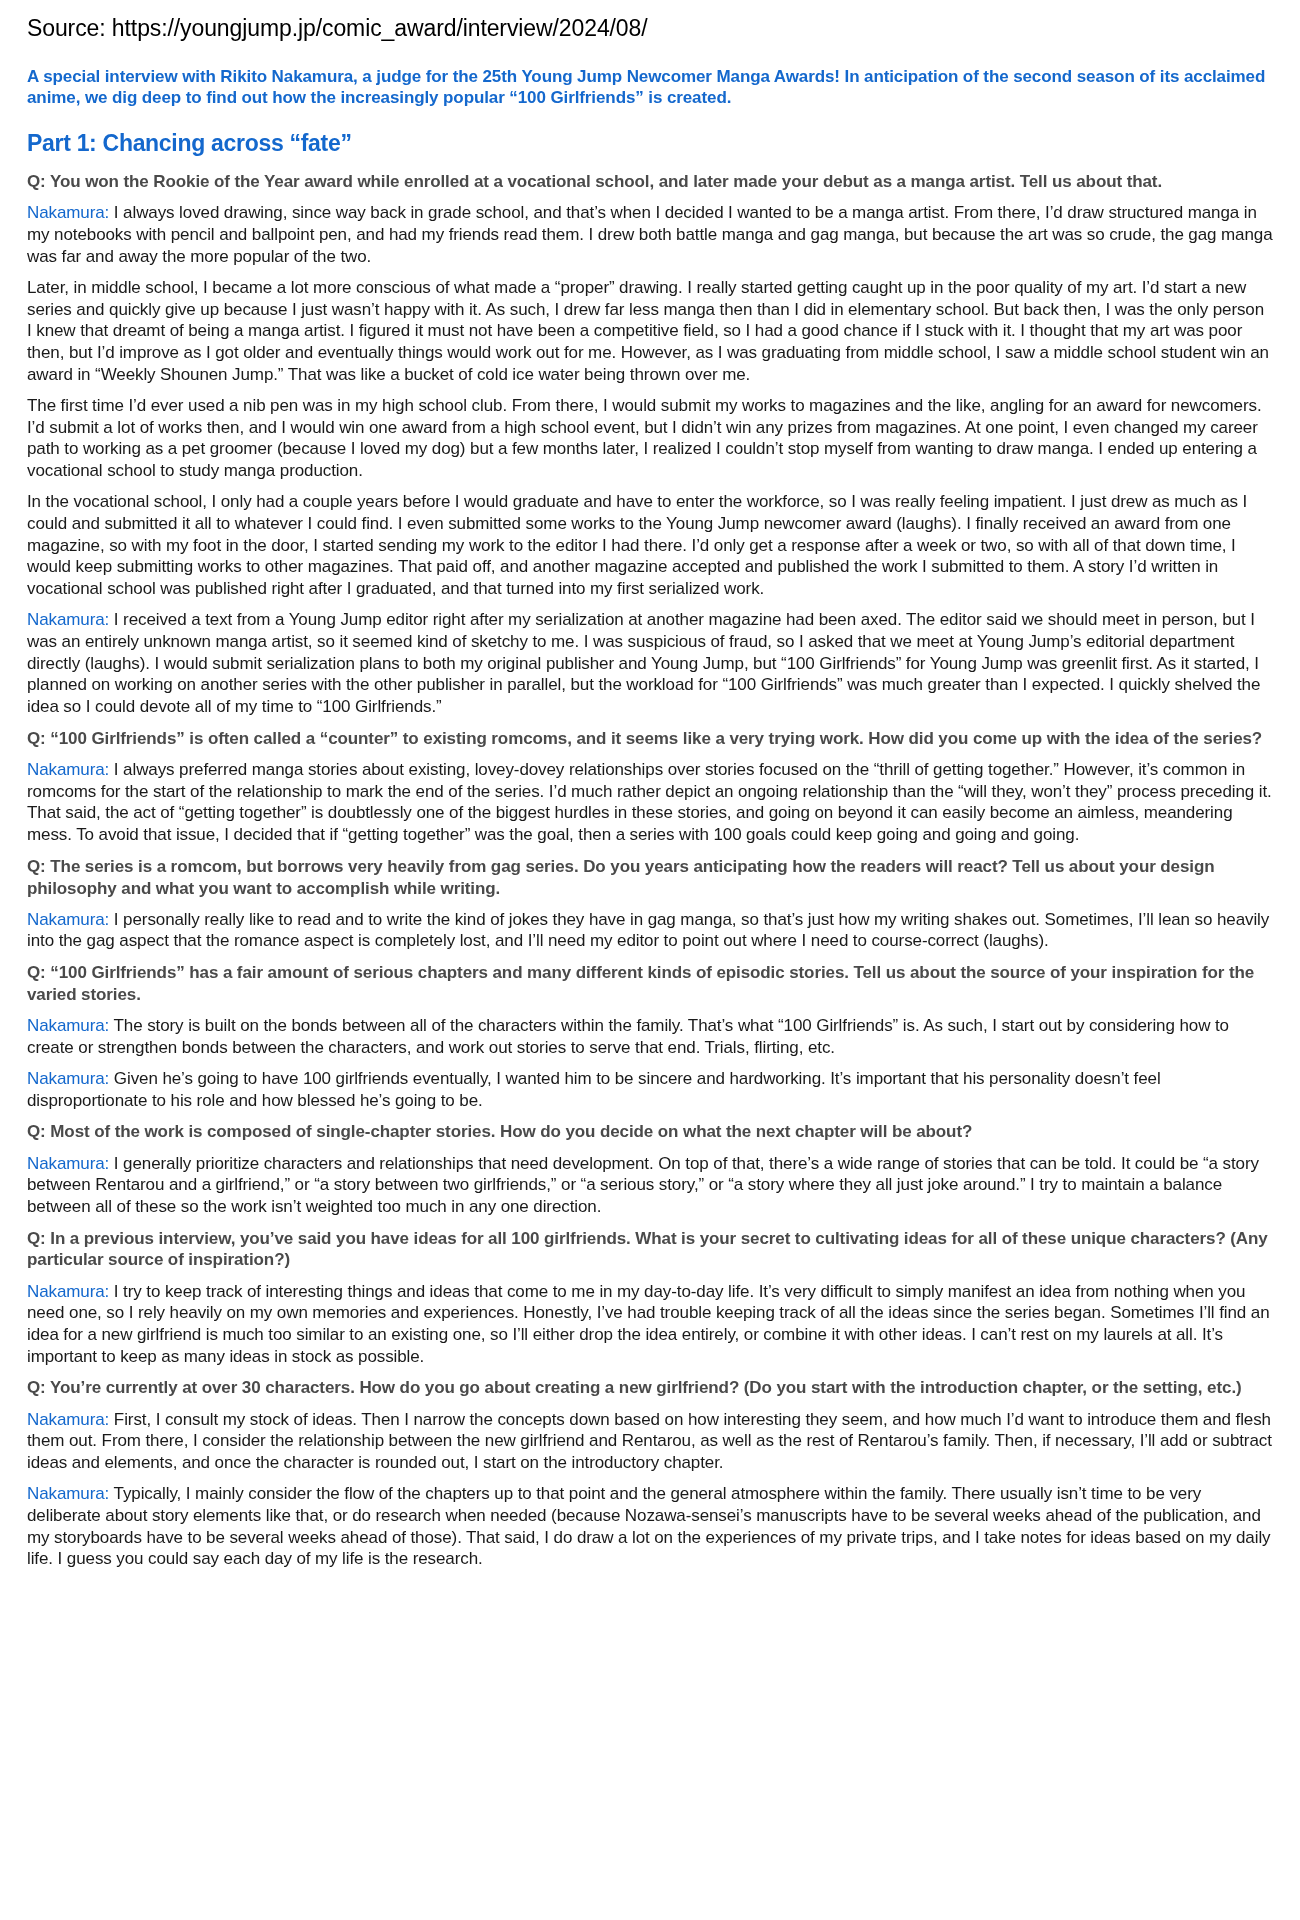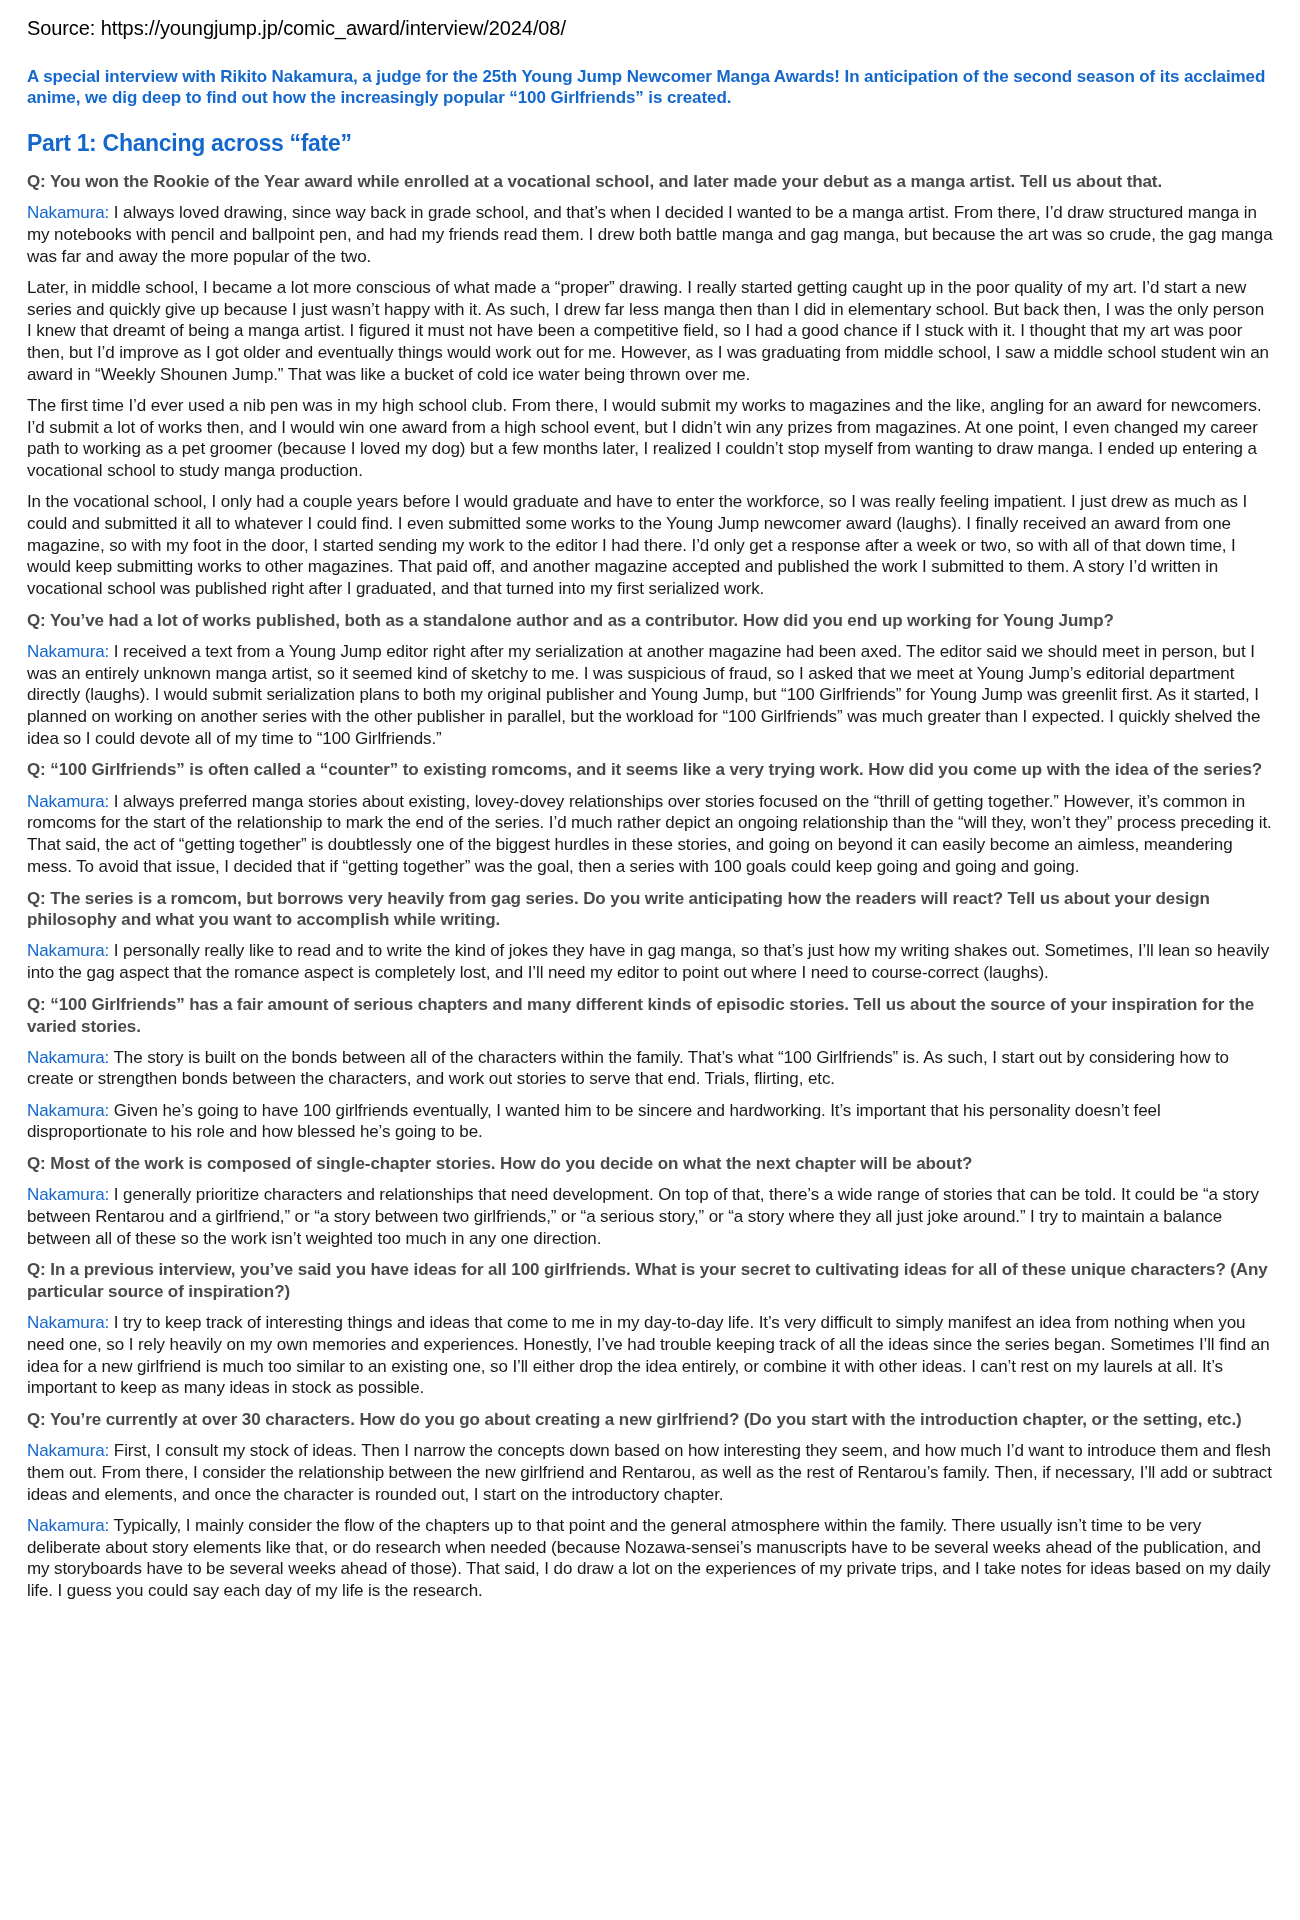--- a/index.html
+++ b/index.html
@@ -11,21 +11,21 @@
     padding: 16px 27px 20px 27px;
     font-family: "Liberation Sans", "DejaVu Sans", sans-serif;
     font-size: 17px;
     line-height: 21.7px;
     color: var(--body, #1a1a1a);
     letter-spacing: -0.1px;
   }
   .source {
     color: #000000;
     margin: 2px 0 26px 0;
-    font-size: 20px;
+    font-size: 23px;
   }
   .intro {
     color: var(--accent, #1468cd);
     font-weight: 600;
     margin: 0 0 10px 0;
   }
   .section-title {
     color: var(--accent, #1468cd);
     font-size: 23px;
     line-height: 32px;
@@ -52,25 +52,24 @@
   <p class="intro">A special interview with Rikito Nakamura, a judge for the 25th Young Jump Newcomer Manga Awards! In anticipation of the second season of its acclaimed anime, we dig deep to find out how the increasingly popular “100 Girlfriends” is created.</p>
 </header>
 
 <main>
     <h2 class="section-title">Part 1: Chancing across “fate”</h2>
     <p class="q">Q: You won the Rookie of the Year award while enrolled at a vocational school, and later made your debut as a manga artist. Tell us about that.</p>
     <p class="a"><span class="speaker">Nakamura:</span> I always loved drawing, since way back in grade school, and that’s when I decided I wanted to be a manga artist. From there, I’d draw structured manga in my notebooks with pencil and ballpoint pen, and had my friends read them. I drew both battle manga and gag manga, but because the art was so crude, the gag manga was far and away the more popular of the two.</p>
     <p class="a">Later, in middle school, I became a lot more conscious of what made a “proper” drawing. I really started getting caught up in the poor quality of my art. I’d start a new series and quickly give up because I just wasn’t happy with it. As such, I drew far less manga then than I did in elementary school. But back then, I was the only person I knew that dreamt of being a manga artist. I figured it must not have been a competitive field, so I had a good chance if I stuck with it. I thought that my art was poor then, but I’d improve as I got older and eventually things would work out for me. However, as I was graduating from middle school, I saw a middle school student win an award in “Weekly Shounen Jump.” That was like a bucket of cold ice water being thrown over me.</p>
     <p class="a">The first time I’d ever used a nib pen was in my high school club. From there, I would submit my works to magazines and the like, angling for an award for newcomers. I’d submit a lot of works then, and I would win one award from a high school event, but I didn’t win any prizes from magazines. At one point, I even changed my career path to working as a pet groomer (because I loved my dog) but a few months later, I realized I couldn’t stop myself from wanting to draw manga. I ended up entering a vocational school to study manga production.</p>
     <p class="a">In the vocational school, I only had a couple years before I would graduate and have to enter the workforce, so I was really feeling impatient. I just drew as much as I could and submitted it all to whatever I could find. I even submitted some works to the Young Jump newcomer award (laughs). I finally received an award from one magazine, so with my foot in the door, I started sending my work to the editor I had there. I’d only get a response after a week or two, so with all of that down time, I would keep submitting works to other magazines. That paid off, and another magazine accepted and published the work I submitted to them. A story I’d written in vocational school was published right after I graduated, and that turned into my first serialized work.</p>
-    <p class="q">Q: You’ve had a lot of works published, both as a standalone author and as a contributor. How did you end up working for Young Jump?</p>
     <p class="a"><span class="speaker">Nakamura:</span> I received a text from a Young Jump editor right after my serialization at another magazine had been axed. The editor said we should meet in person, but I was an entirely unknown manga artist, so it seemed kind of sketchy to me. I was suspicious of fraud, so I asked that we meet at Young Jump’s editorial department directly (laughs). I would submit serialization plans to both my original publisher and Young Jump, but “100 Girlfriends” for Young Jump was greenlit first. As it started, I planned on working on another series with the other publisher in parallel, but the workload for “100 Girlfriends” was much greater than I expected. I quickly shelved the idea so I could devote all of my time to “100 Girlfriends.”</p>
     <p class="q">Q: “100 Girlfriends” is often called a “counter” to existing romcoms, and it seems like a very trying work. How did you come up with the idea of the series?</p>
     <p class="a"><span class="speaker">Nakamura:</span> I always preferred manga stories about existing, lovey-dovey relationships over stories focused on the “thrill of getting together.” However, it’s common in romcoms for the start of the relationship to mark the end of the series. I’d much rather depict an ongoing relationship than the “will they, won’t they” process preceding it. That said, the act of “getting together” is doubtlessly one of the biggest hurdles in these stories, and going on beyond it can easily become an aimless, meandering mess. To avoid that issue, I decided that if “getting together” was the goal, then a series with 100 goals could keep going and going and going.</p>
-    <p class="q">Q: The series is a romcom, but borrows very heavily from gag series. Do you write anticipating how the readers will react? Tell us about your design philosophy and what you want to accomplish while writing.</p>
+    <p class="q">Q: The series is a romcom, but borrows very heavily from gag series. Do you years anticipating how the readers will react? Tell us about your design philosophy and what you want to accomplish while writing.</p>
     <p class="a"><span class="speaker">Nakamura:</span> I personally really like to read and to write the kind of jokes they have in gag manga, so that’s just how my writing shakes out. Sometimes, I’ll lean so heavily into the gag aspect that the romance aspect is completely lost, and I’ll need my editor to point out where I need to course-correct (laughs).</p>
     <p class="q">Q: “100 Girlfriends” has a fair amount of serious chapters and many different kinds of episodic stories. Tell us about the source of your inspiration for the varied stories.</p>
     <p class="a"><span class="speaker">Nakamura:</span> The story is built on the bonds between all of the characters within the family. That’s what “100 Girlfriends” is. As such, I start out by considering how to create or strengthen bonds between the characters, and work out stories to serve that end. Trials, flirting, etc.</p>
     <p class="a"><span class="speaker">Nakamura:</span> Given he’s going to have 100 girlfriends eventually, I wanted him to be sincere and hardworking. It’s important that his personality doesn’t feel disproportionate to his role and how blessed he’s going to be.</p>
     <p class="q">Q: Most of the work is composed of single-chapter stories. How do you decide on what the next chapter will be about?</p>
     <p class="a"><span class="speaker">Nakamura:</span> I generally prioritize characters and relationships that need development. On top of that, there’s a wide range of stories that can be told. It could be “a story between Rentarou and a girlfriend,” or “a story between two girlfriends,” or “a serious story,” or “a story where they all just joke around.” I try to maintain a balance between all of these so the work isn’t weighted too much in any one direction.</p>
     <p class="q">Q: In a previous interview, you’ve said you have ideas for all 100 girlfriends. What is your secret to cultivating ideas for all of these unique characters? (Any particular source of inspiration?)</p>
     <p class="a"><span class="speaker">Nakamura:</span> I try to keep track of interesting things and ideas that come to me in my day-to-day life. It’s very difficult to simply manifest an idea from nothing when you need one, so I rely heavily on my own memories and experiences. Honestly, I’ve had trouble keeping track of all the ideas since the series began. Sometimes I’ll find an idea for a new girlfriend is much too similar to an existing one, so I’ll either drop the idea entirely, or combine it with other ideas. I can’t rest on my laurels at all. It’s important to keep as many ideas in stock as possible.</p>
     <p class="q">Q: You’re currently at over 30 characters. How do you go about creating a new girlfriend? (Do you start with the introduction chapter, or the setting, etc.)</p>
     <p class="a"><span class="speaker">Nakamura:</span> First, I consult my stock of ideas. Then I narrow the concepts down based on how interesting they seem, and how much I’d want to introduce them and flesh them out. From there, I consider the relationship between the new girlfriend and Rentarou, as well as the rest of Rentarou’s family. Then, if necessary, I’ll add or subtract ideas and elements, and once the character is rounded out, I start on the introductory chapter.</p>

